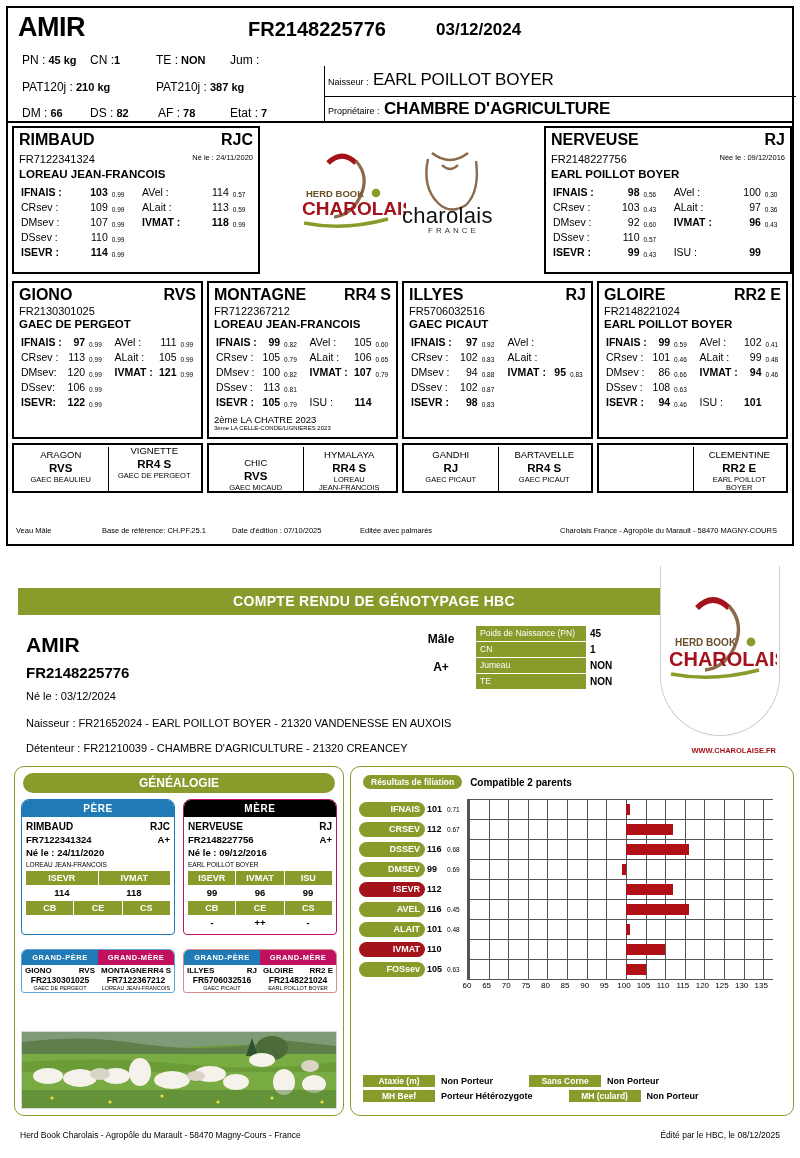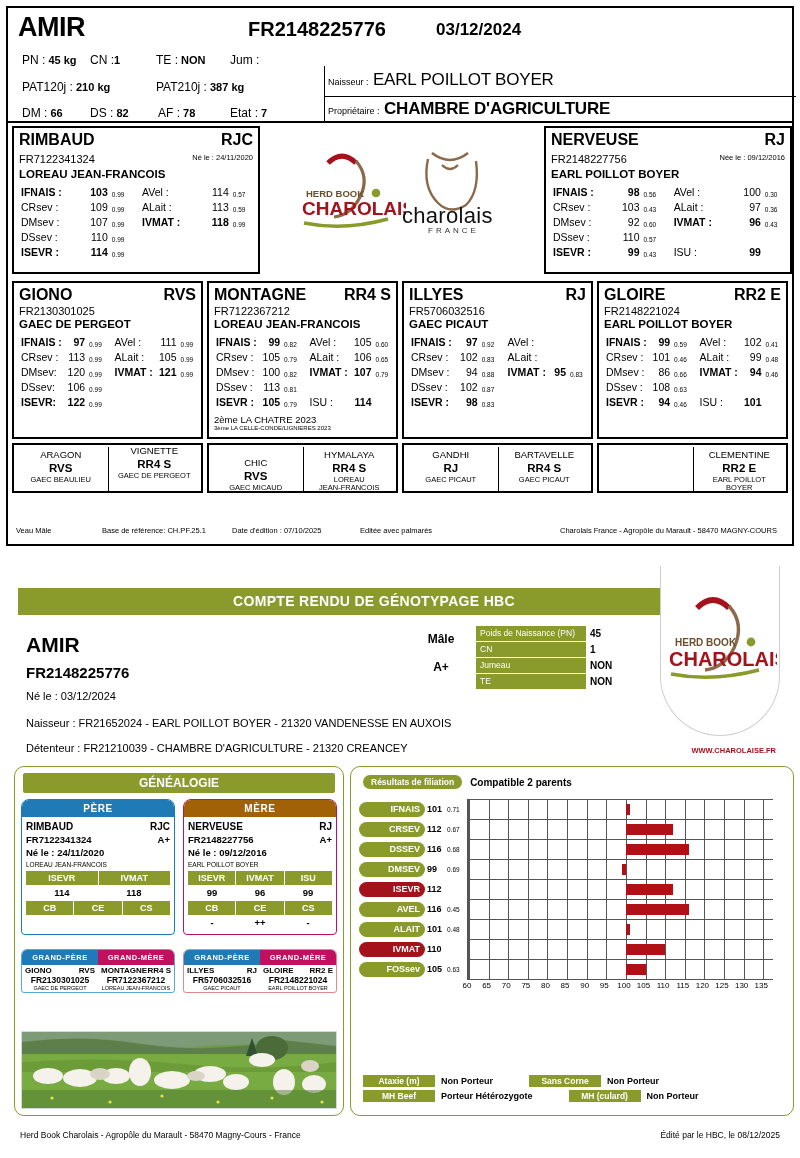--- a/index.html
+++ b/index.html
@@ -91,28 +91,28 @@
   .tab-logo { position: absolute; right: 14px; top: 0px; width: 120px; height: 170px;
               border: 1.5px solid #cfcfcf; border-top: none;
               border-radius: 0 0 60px 60px; background: #fff; }
   .hbc-site { position: absolute; right: 18px; top: 180px; font-size: 7.5px; color: #a4121b;
               font-weight: bold; }
 
   
   .gcard { position: absolute; left: 8px; top: 200px; width: 330px; height: 350px;
            border: 1.5px solid #8a9a2b; border-radius: 10px; background: #fff; }
   .gtitle { margin: 6px 8px 0 8px; height: 20px; background: #8a9a2b; color: #fff;
-            border-radius: 2px; text-align: center; font-size: 12px; font-weight: bold;
+            border-radius: 10px; text-align: center; font-size: 12px; font-weight: bold;
             line-height: 20px; }
   .pmwrap { display: flex; gap: 8px; margin: 6px 6px 0 6px; }
   .pmcol { flex: 1; border: 1.5px solid #1f7ab5; border-radius: 8px 8px 4px 4px; overflow: hidden; }
   .pmcol.mere { border-color: #c0105e; }
   .pmhead { height: 17px; background: #1f7ab5; color: #fff; text-align: center;
             font-size: 10px; font-weight: bold; line-height: 17px; letter-spacing: 0.6px; }
-  .pmcol.mere .pmhead { background: #a16207; }
+  .pmcol.mere .pmhead { background: #000000; }
   .pmbody { padding: 3px 4px 4px 4px; }
   .pmline { display: flex; justify-content: space-between; font-size: 9.5px;
             font-weight: bold; line-height: 13px; }
   .pmline.nm { font-size: 10px; }
   .pmborn { font-size: 9.5px; font-weight: bold; line-height: 14px; }
   .pmbr { font-size: 6.5px; line-height: 10px; }
   .ixtab { display: flex; margin-top: 1px; }
   .ixtab .cell { flex:1; background: #8a9a2b; color: #fff; font-size: 9px; font-weight: bold;
                  text-align: center; line-height: 14px; height: 14px;
                  border-right: 1.5px solid #fff; }

